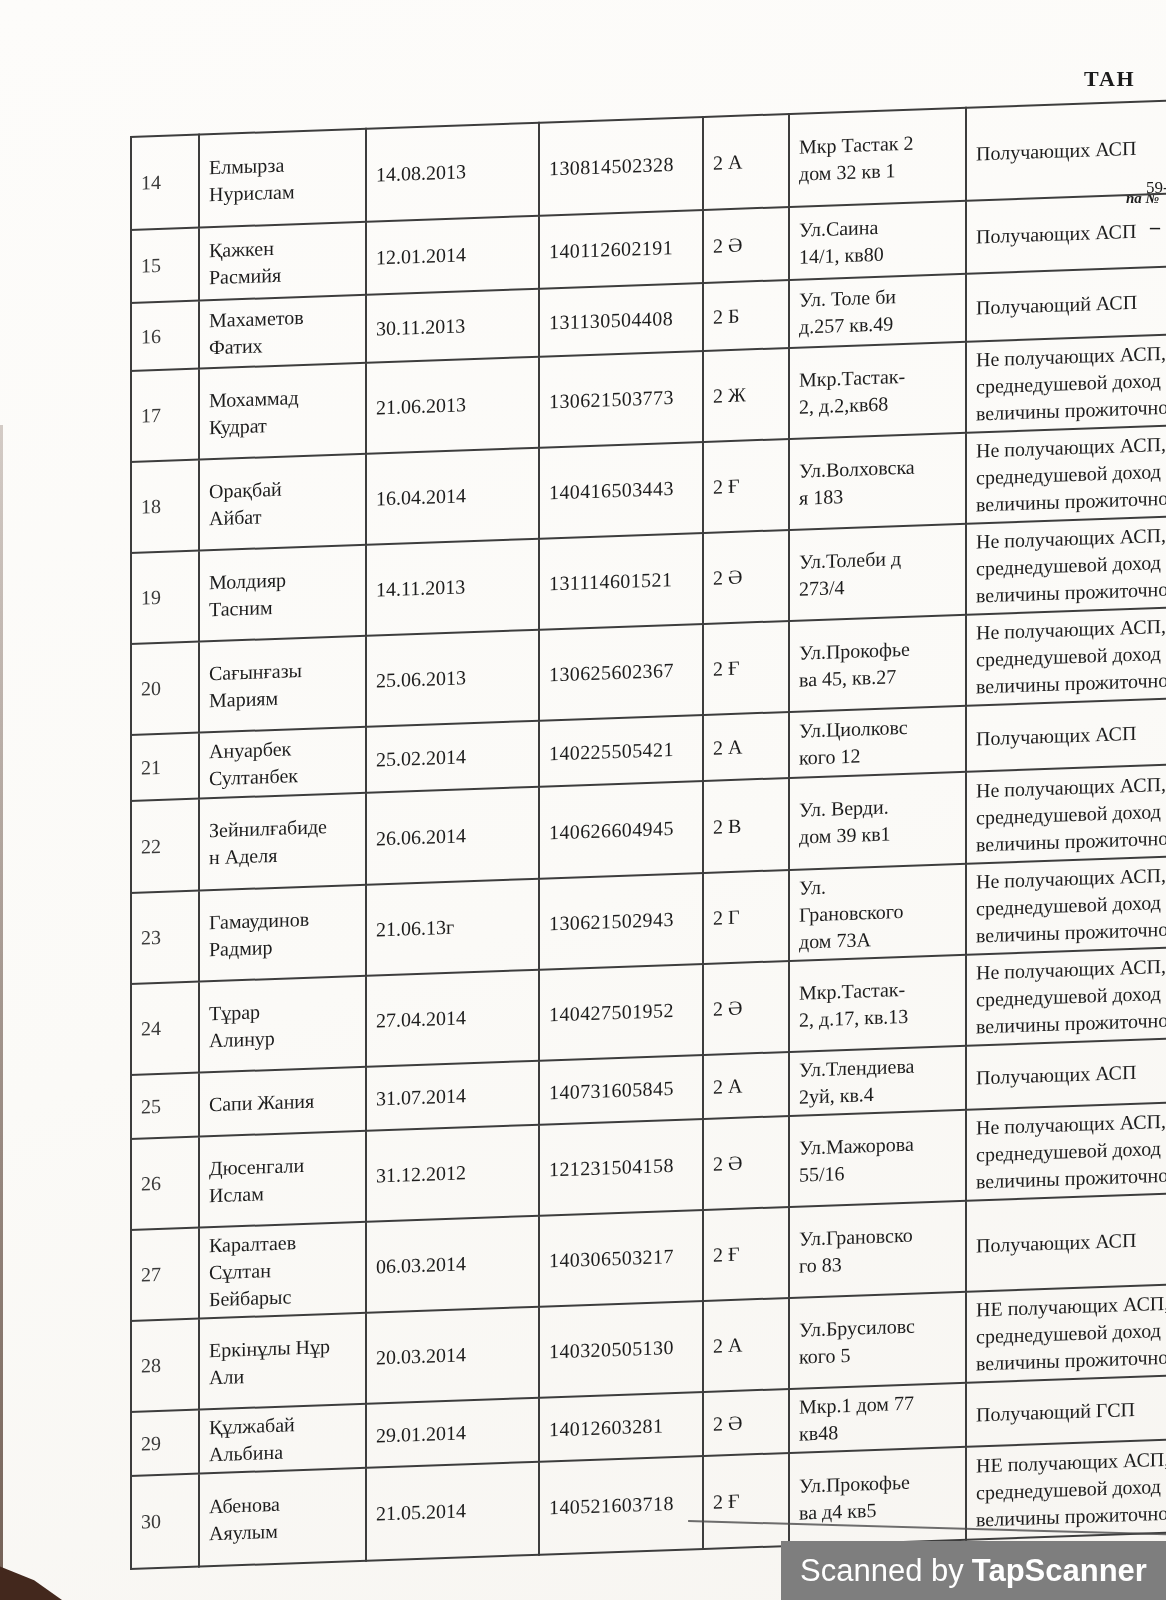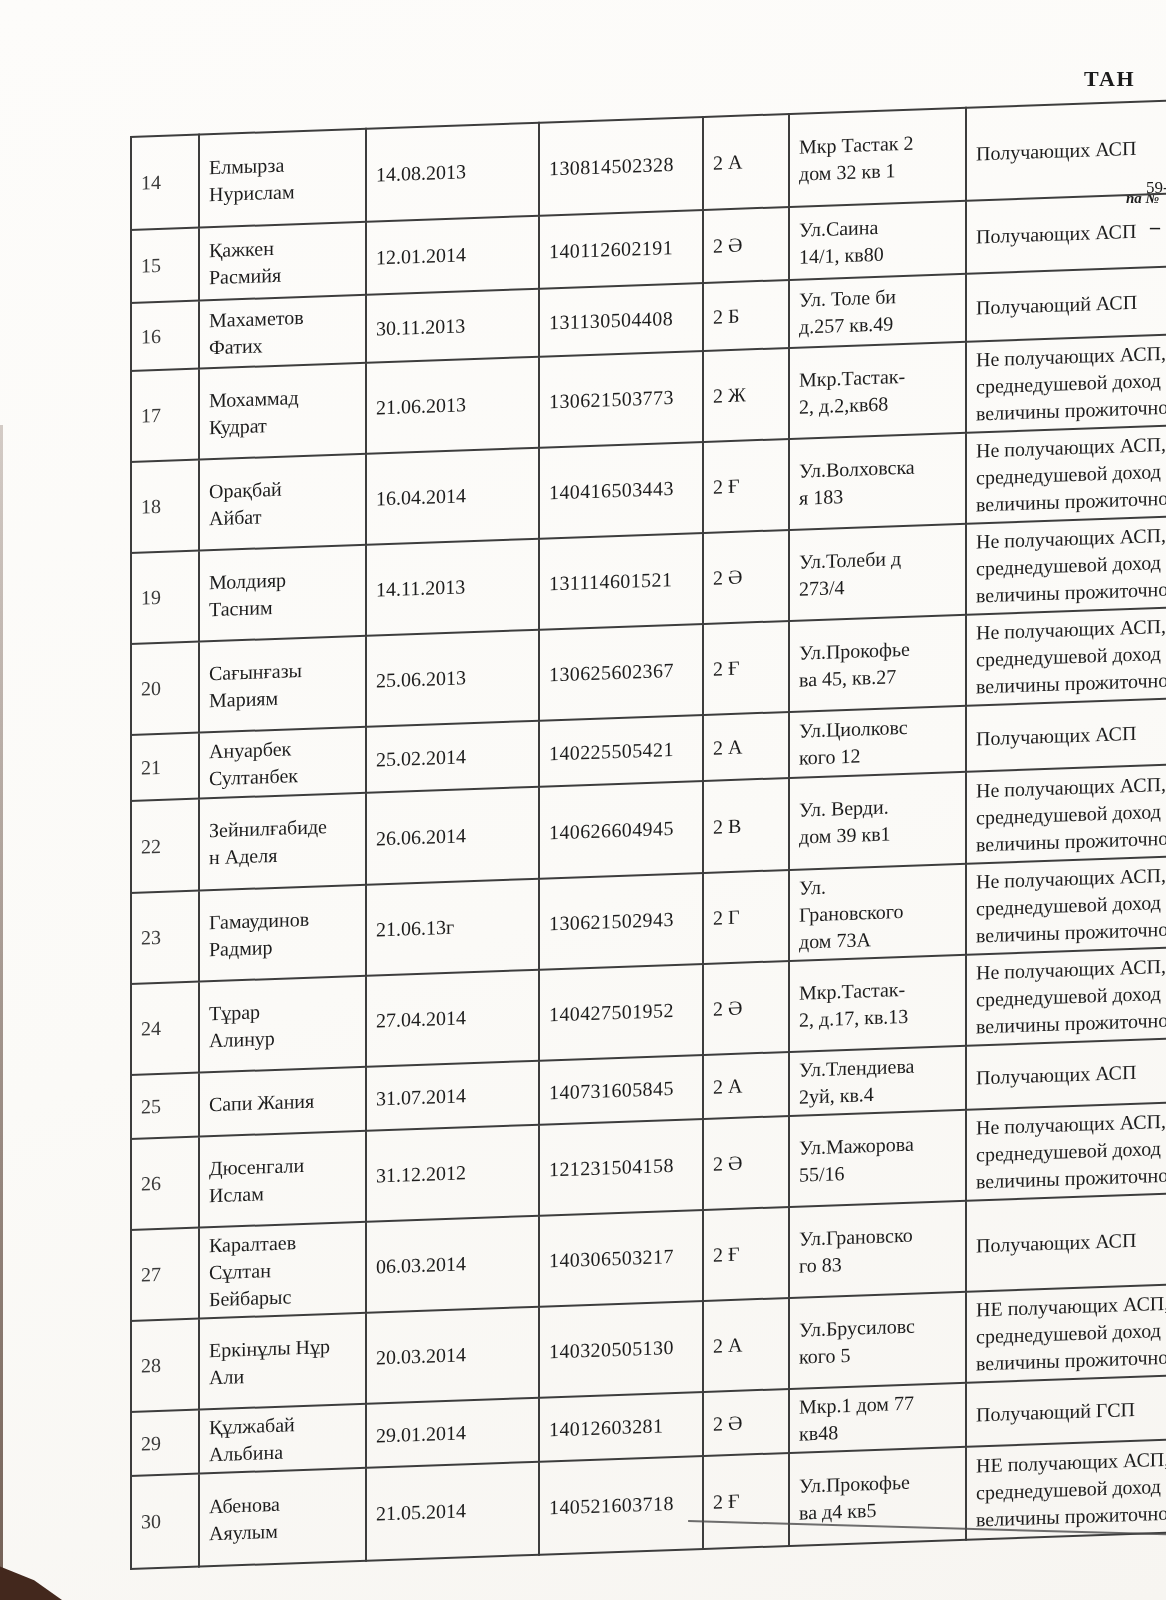--- a/index.html
+++ b/index.html
@@ -291,14 +291,18 @@
 величины прожиточного минимума</td>
           </tr>
         </tbody>
     </table>
   </div>
 
   <div class="paper-edge"></div>
   <div class="left-strip"></div>
   <div class="corner-shadow"></div>
 
+  <div class="banner">
+    <span>Scanned by</span>
+    <b>TapScanner</b>
+  </div>
 
 </div>
 
 </body></html>

